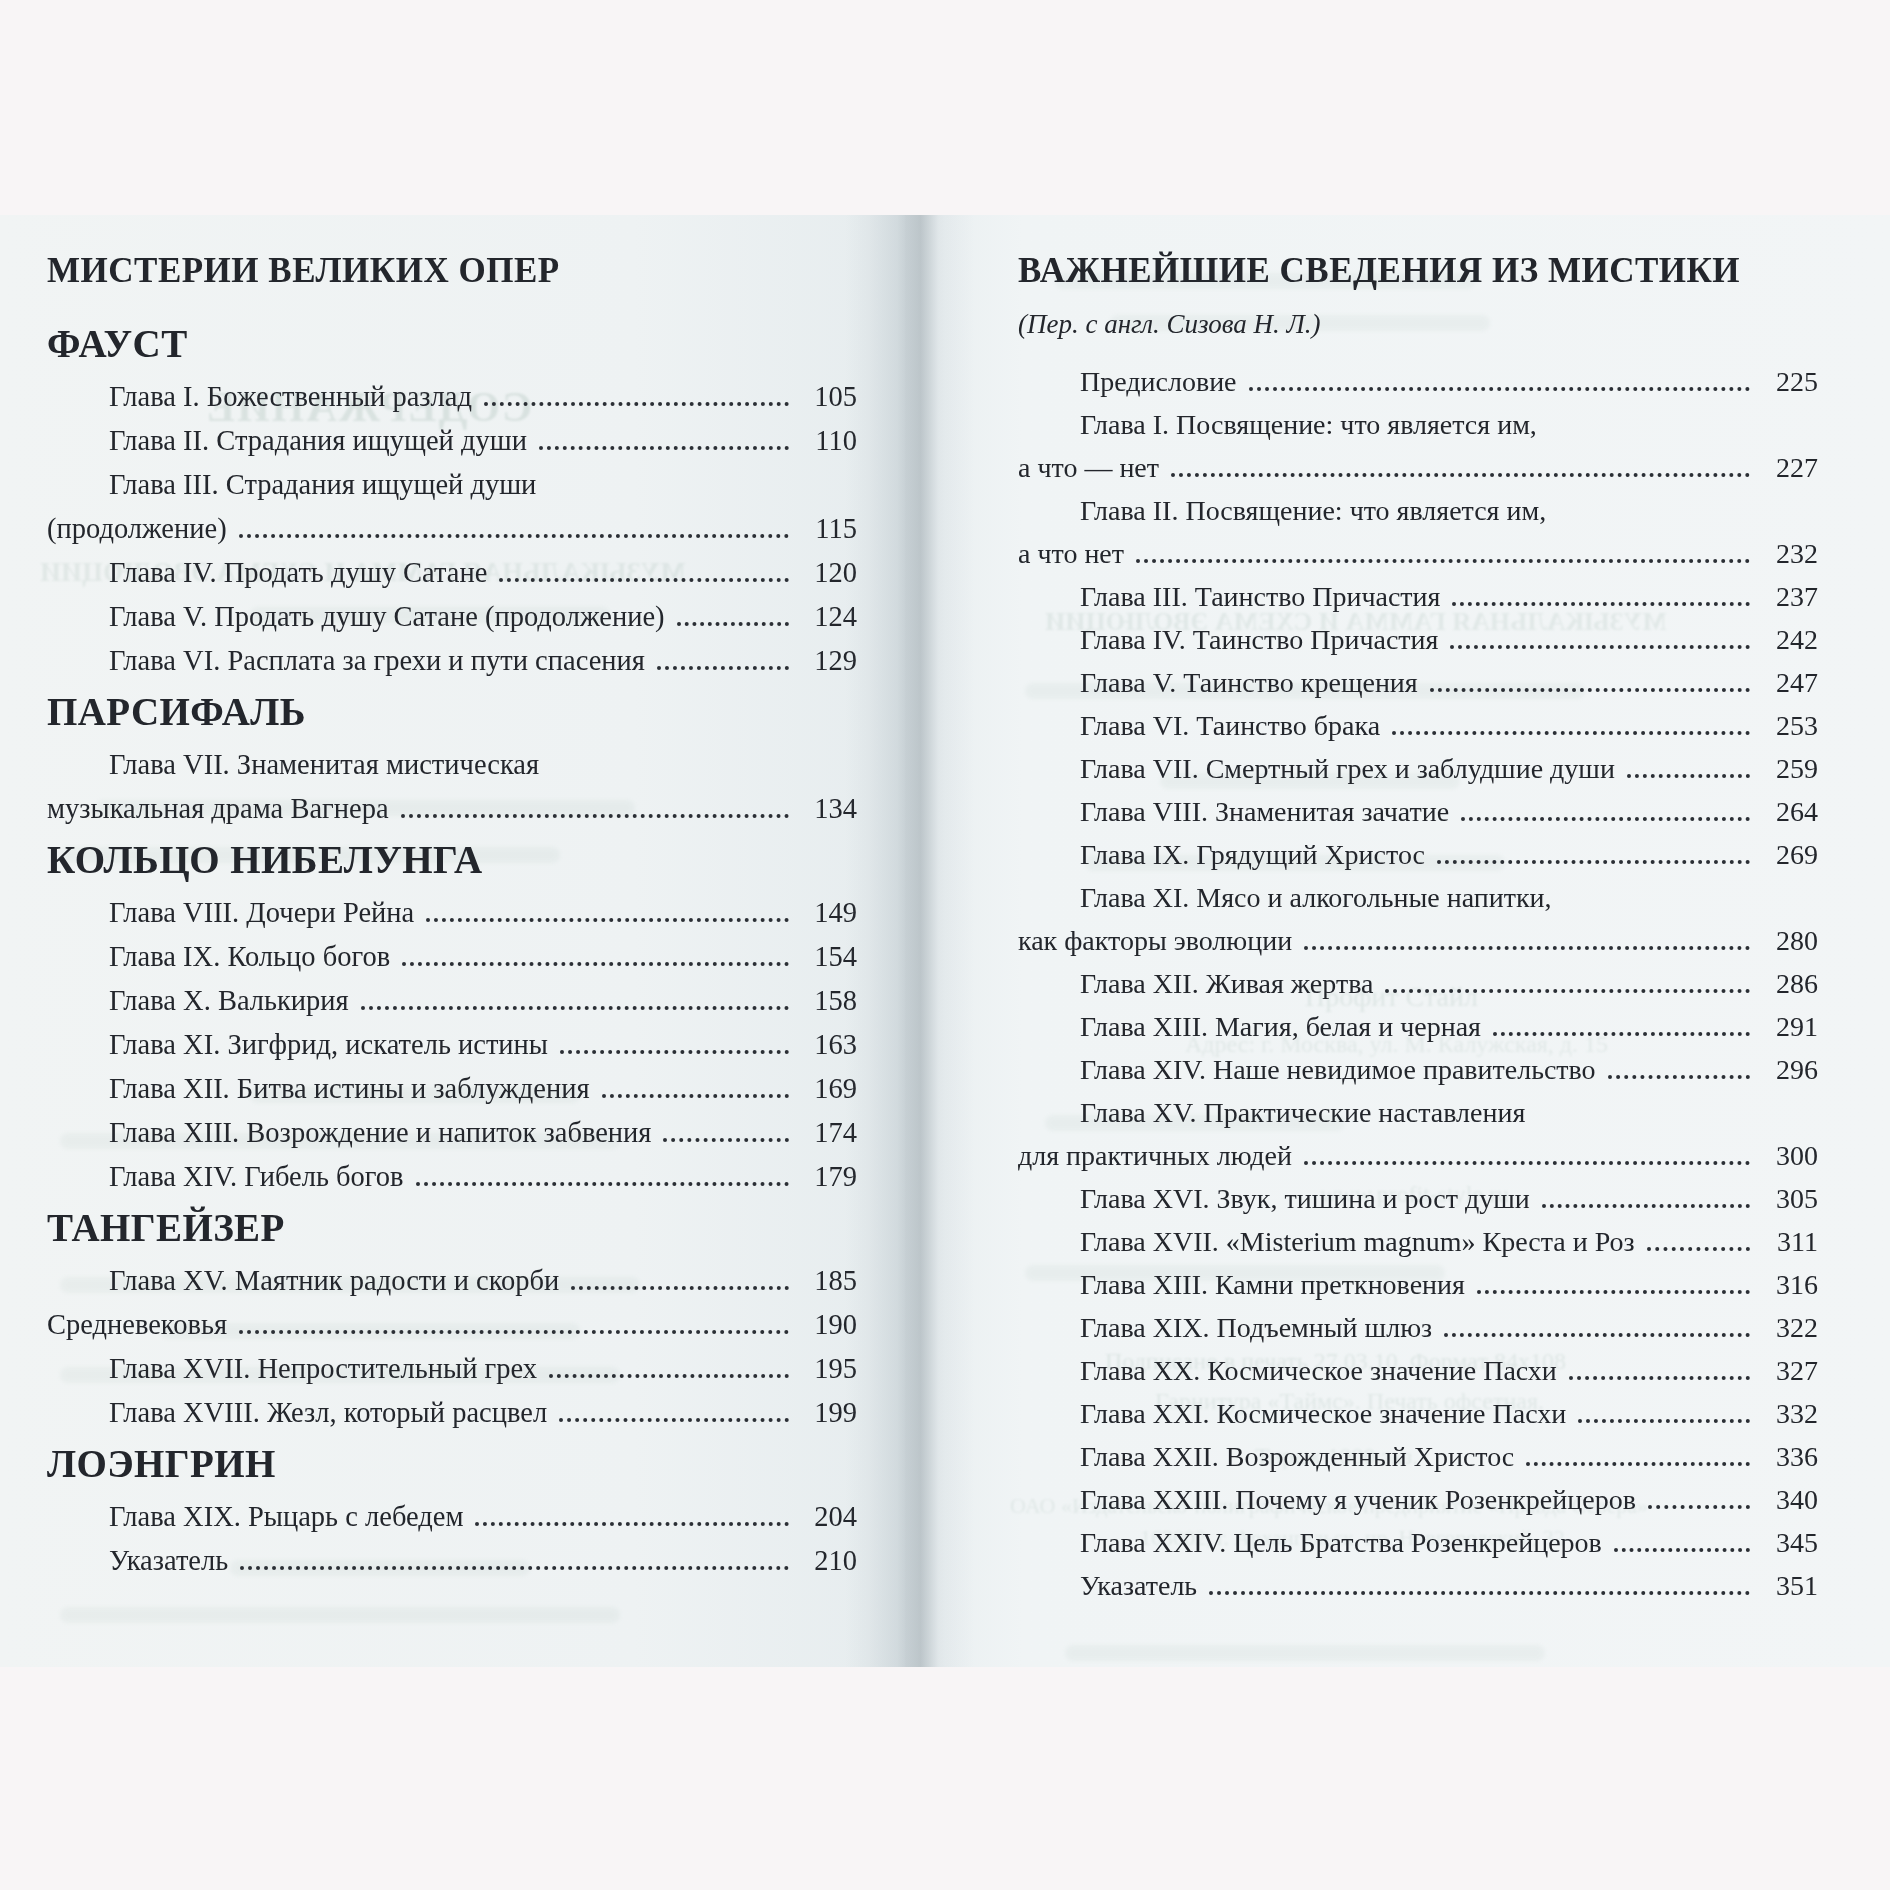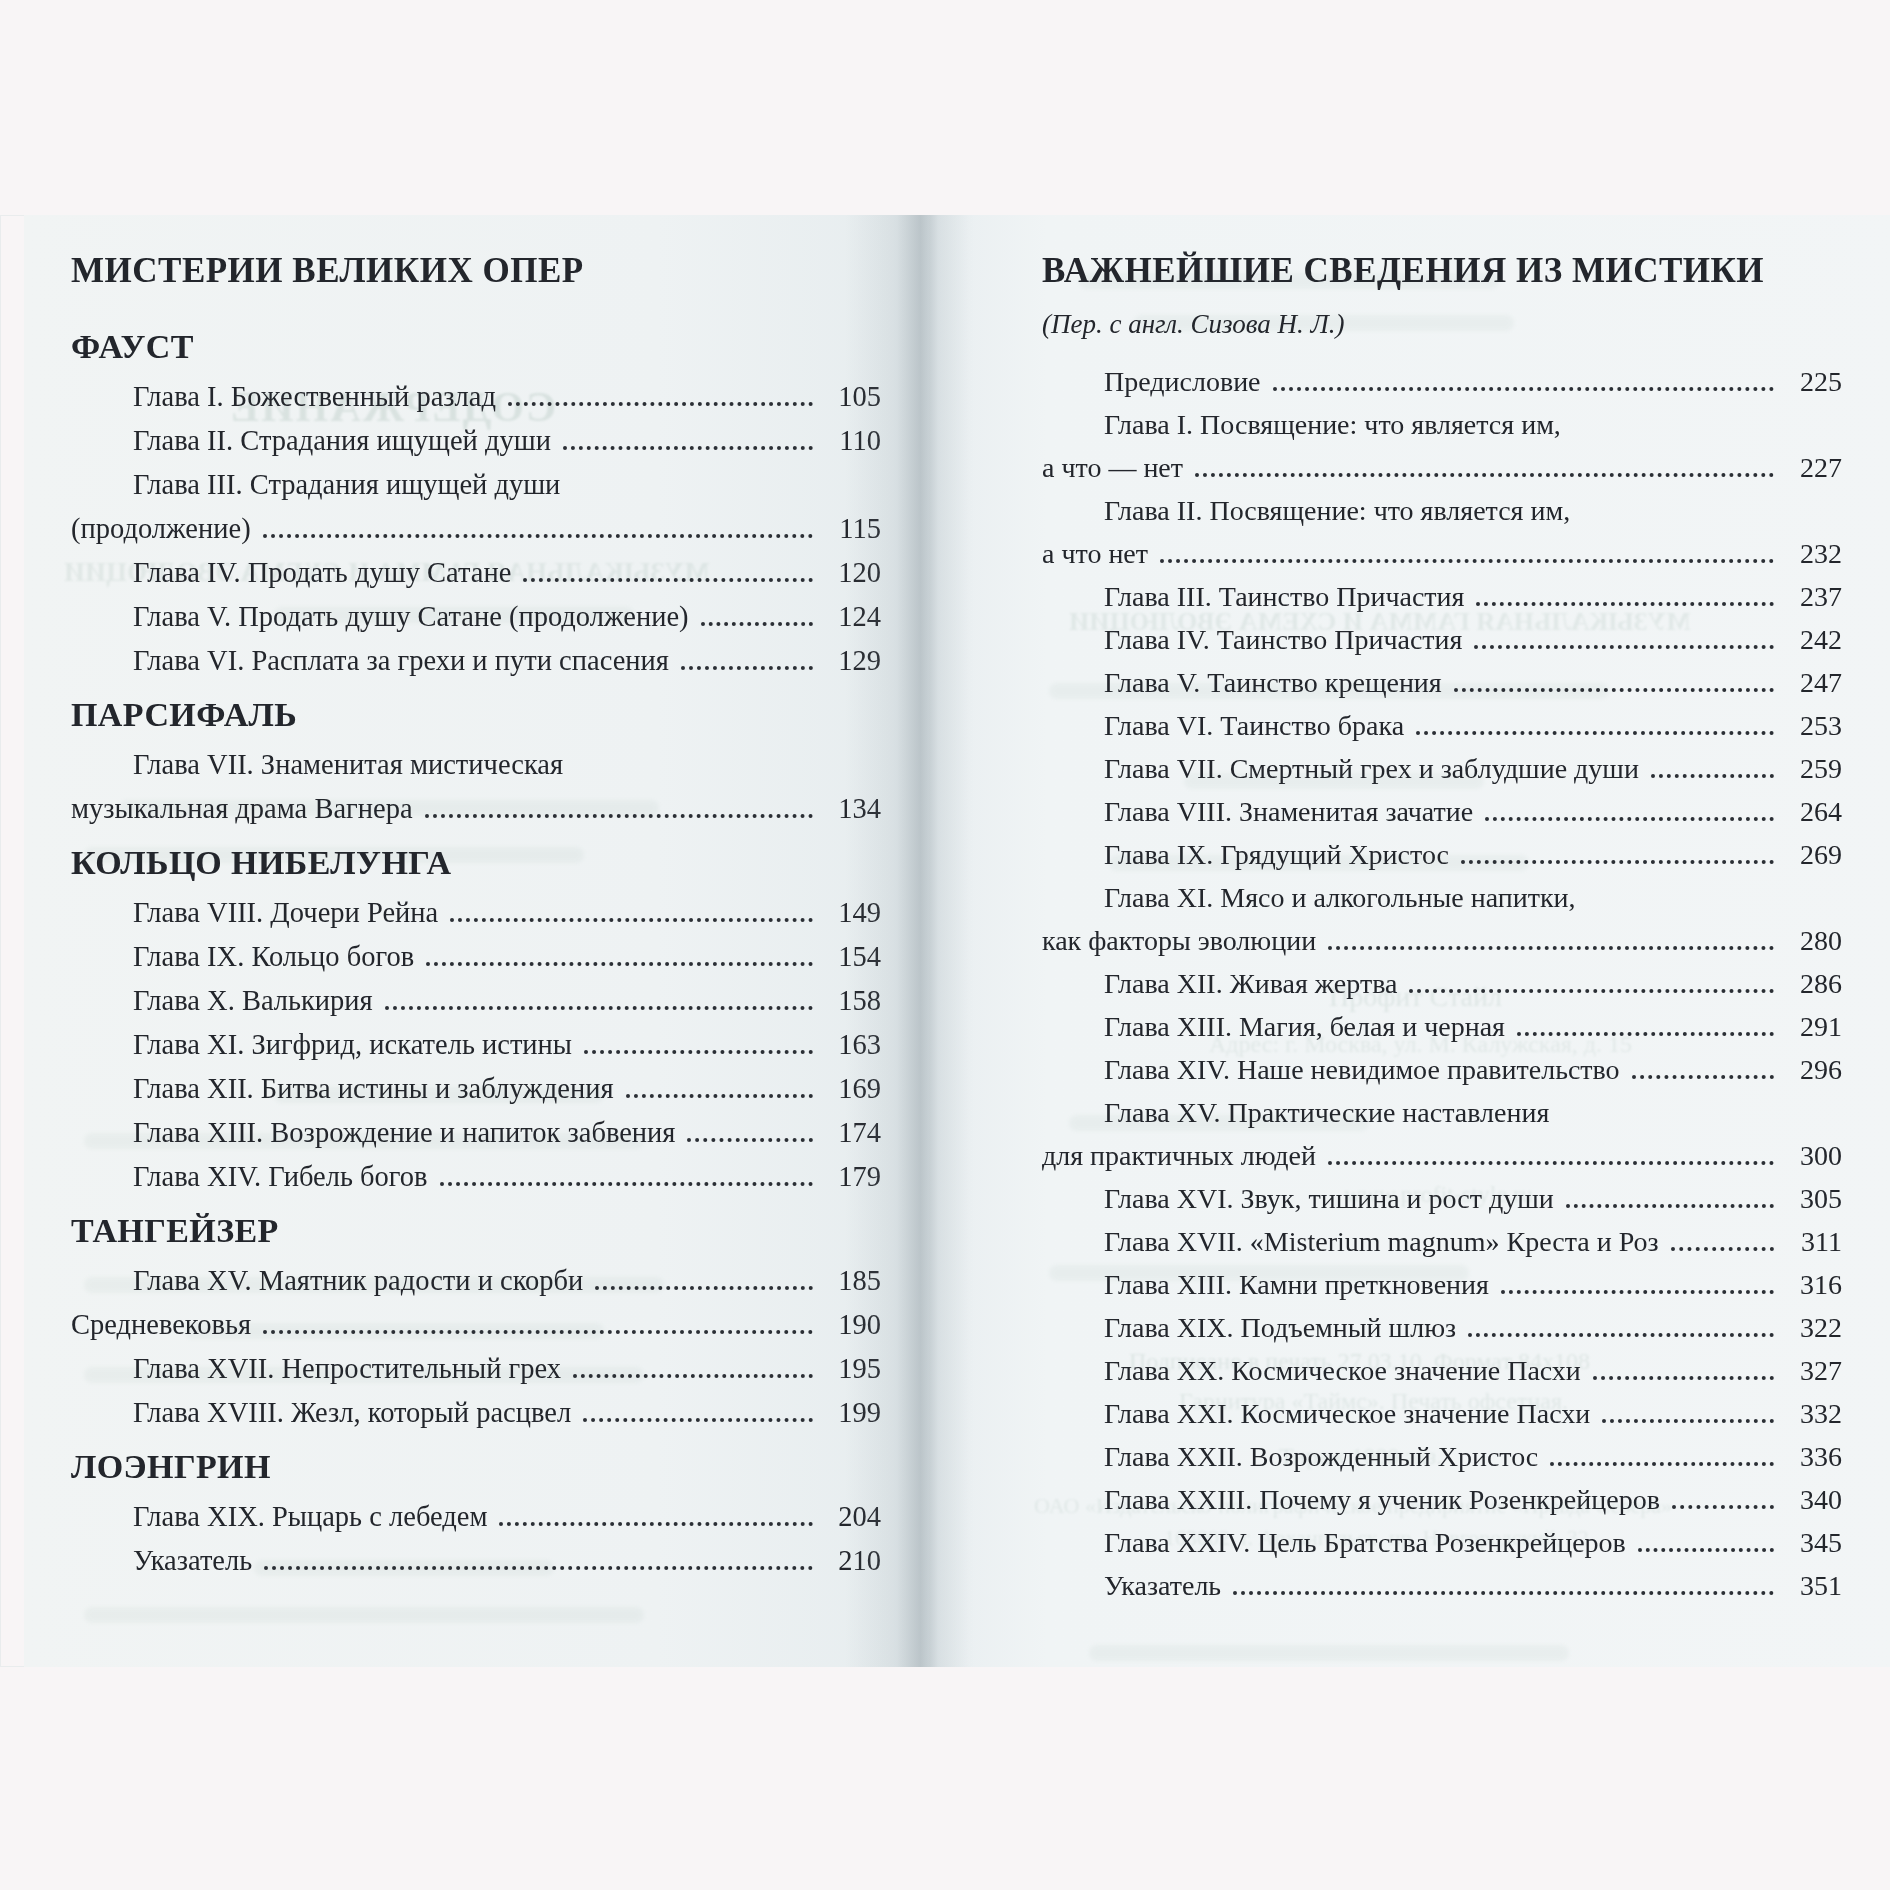--- a/index.html
+++ b/index.html
@@ -8,21 +8,21 @@
     --ghost:#6e9283;
   }
   html,body{margin:0;padding:0;}
   body{
     width:1890px;height:1890px;position:relative;
     background:#f8f5f6;
     font-family:"Liberation Serif","DejaVu Serif",serif;
     overflow:hidden;
   }
   .spread{position:absolute;left:0;top:215px;width:1890px;height:1452px;box-shadow:0 0 0 1px #e9eced inset;}
-  .page{position:absolute;top:0;height:100%;overflow:hidden;color:var(--ink);box-sizing:border-box;margin-left:24px;}
+  .page{position:absolute;top:0;height:100%;overflow:hidden;color:var(--ink);box-sizing:border-box;}
   .page.left{
     left:0;width:905px;
     background:linear-gradient(to right,#f1f4f4 0%,#eef2f3 70%,#e7edef 96%,#dee5e8 100%);
     padding:36px 48px 0 47px;
   }
   .page.right{
     left:905px;width:985px;
     background:linear-gradient(to right,#dce3e6 0%,#ebf0f2 4%,#f0f4f5 12%,#f2f5f6 100%);
     padding:36px 72px 0 113px;
   }
@@ -33,21 +33,21 @@
       rgba(145,160,168,0.18) 40%,
       rgba(110,125,133,0.32) 58%,
       rgba(150,165,172,0.10) 72%,
       rgba(255,255,255,0) 100%);
   }
   .page-title{font-size:35px;font-weight:bold;margin:0;letter-spacing:.5px;position:relative;z-index:2;}
   .translator{font-style:italic;font-size:27px;margin:18px 0 0;position:relative;z-index:2;}
   .toc{margin-top:24px;font-size:28.5px;position:relative;z-index:2;}
   .page.right .toc{font-size:28px;margin-top:20px;}
   .sec-heading{
-    font-weight:bold;font-size:34px;letter-spacing:.4px;
+    font-weight:bold;font-size:39px;letter-spacing:.4px;
     height:60px;display:flex;align-items:flex-end;padding-bottom:9px;box-sizing:border-box;
   }
   .toc-line{height:44px;display:flex;align-items:center;white-space:nowrap;}
   .page.right .toc-line{height:43px;}
   .indent{padding-left:62px;}
   .lbl{white-space:nowrap;}
   .dots{
     flex:1;margin:0 10px 0 12px;height:0;
     border-bottom:4.5px dotted var(--dot);
     align-self:center;position:relative;top:7px;min-width:30px;

